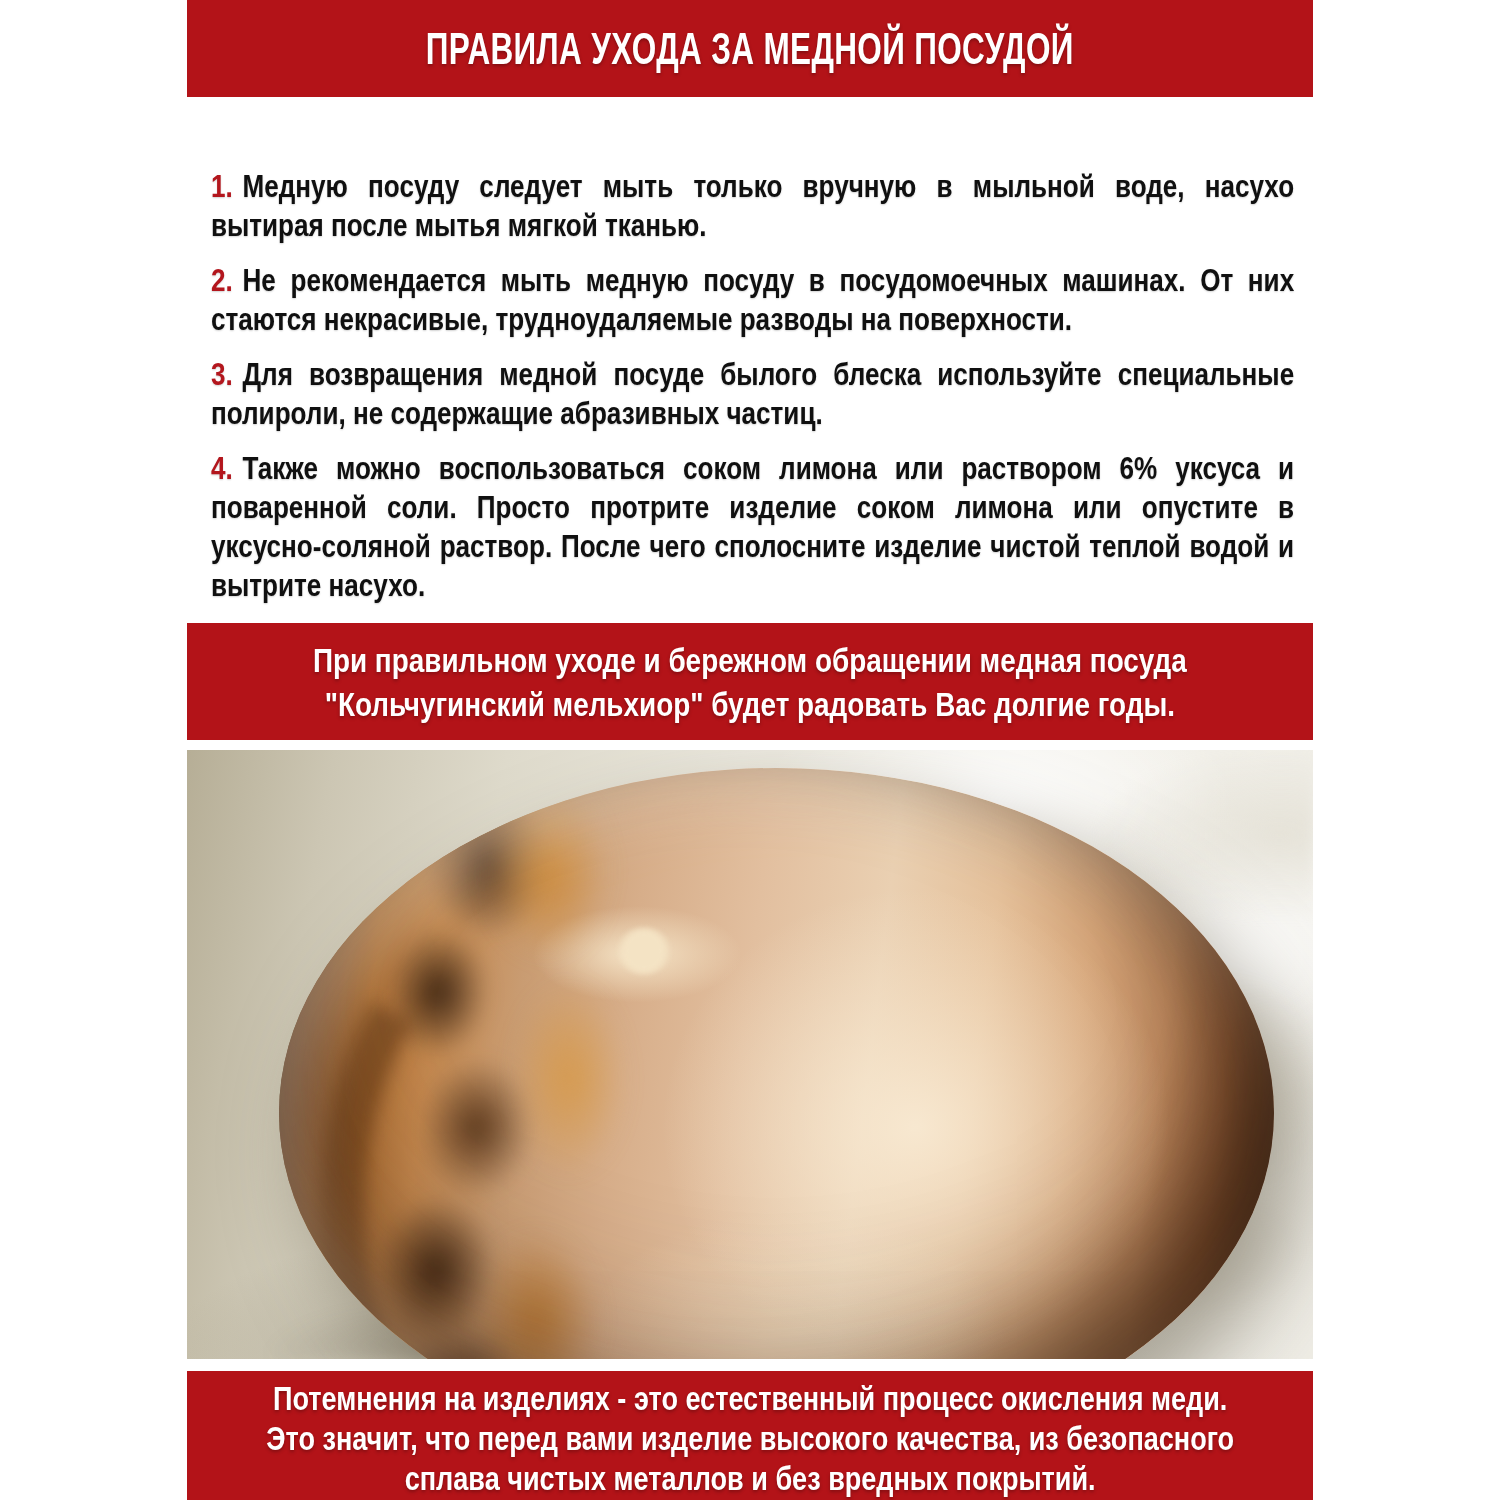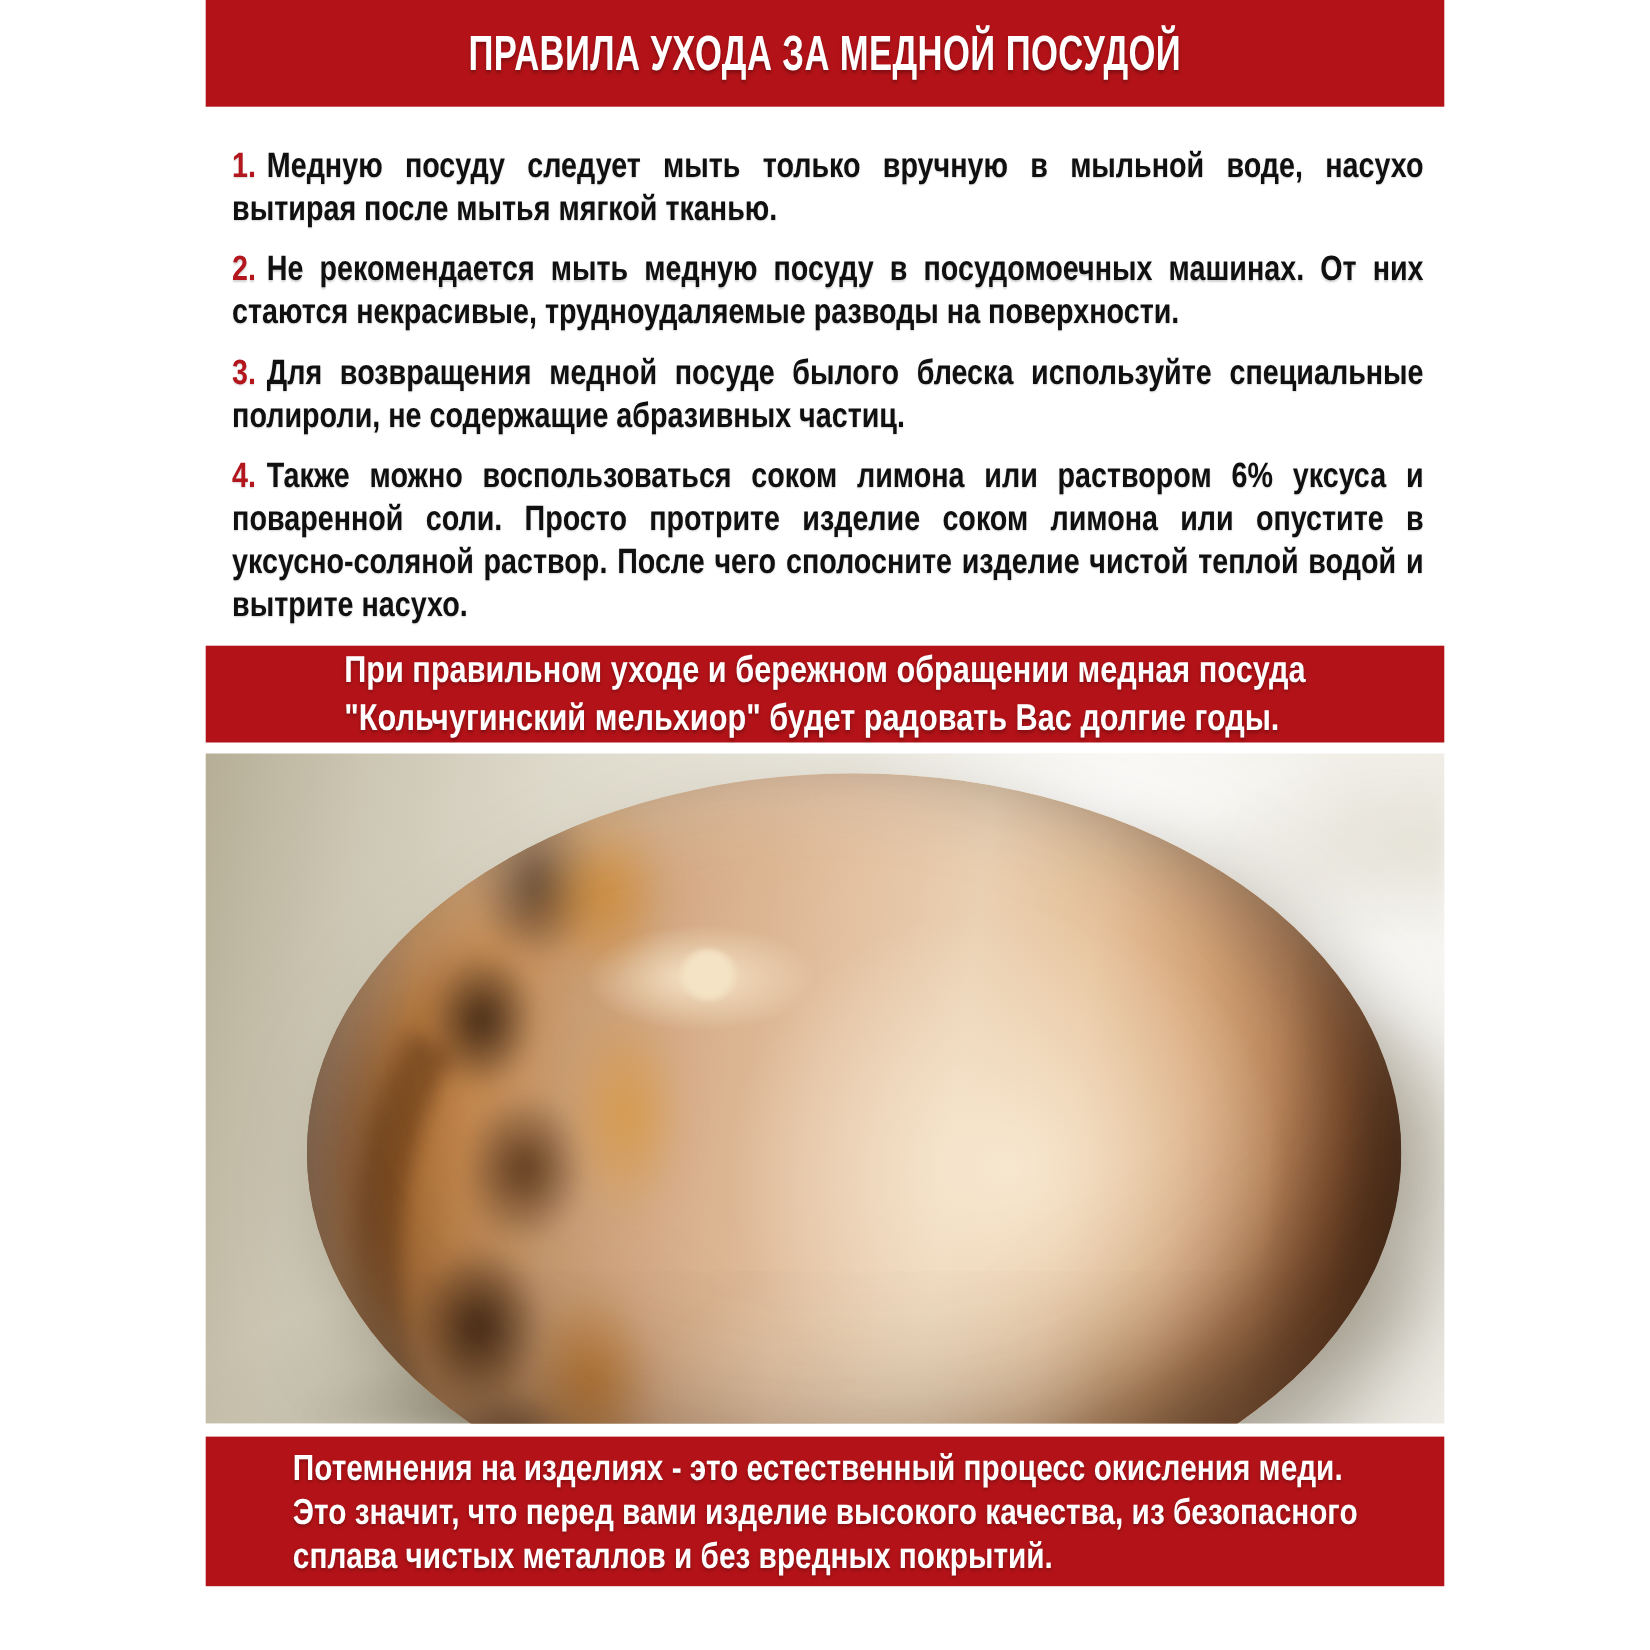--- a/index.html
+++ b/index.html
@@ -18,54 +18,54 @@
     margin-left: 187px;
   }
 
   
   .banner {
     background: #b31318;
     color: #ffffff;
     display: flex;
     align-items: center;
     justify-content: center;
-    text-align: left;
+    text-align: center;
     font-weight: 700;
   }
   .banner p, .banner h1 { white-space: nowrap; }
 
   .title-banner { height: 97px; }
   .title-banner h1 {
     font-size: 45px;
     letter-spacing: 0.5px;
     transform: scaleX(0.70);
     transform-origin: 50% 50%;
     text-shadow: 0 2px 4px rgba(0,0,0,0.28);
   }
 
-  .mid-banner { height: 88px; margin-top: 18px; }
+  .mid-banner { height: 117px; margin-top: 18px; }
   .mid-banner p {
     font-size: 34px;
     line-height: 44px;
     transform: scaleX(0.82);
     transform-origin: 50% 50%;
     text-shadow: 0 2px 4px rgba(0,0,0,0.28);
   }
 
   .bottom-banner { height: 136px; margin-top: 12px; }
   .bottom-banner p {
     font-size: 33px;
     line-height: 40px;
     transform: scaleX(0.82);
     transform-origin: 50% 50%;
     text-shadow: 0 2px 4px rgba(0,0,0,0.28);
   }
 
   
-  .rules { padding: 34px 24px 0 24px; }
+  .rules { padding: 34px 24px 0 24px; margin-top: 36px; }
   .rule {
     width: 1329px;                 
     transform: scaleX(0.815);      
     transform-origin: 0 0;
     font-size: 32px;
     line-height: 39px;
     font-weight: 700;
     color: #101010;
     text-align: justify;
     margin-bottom: 16px;

